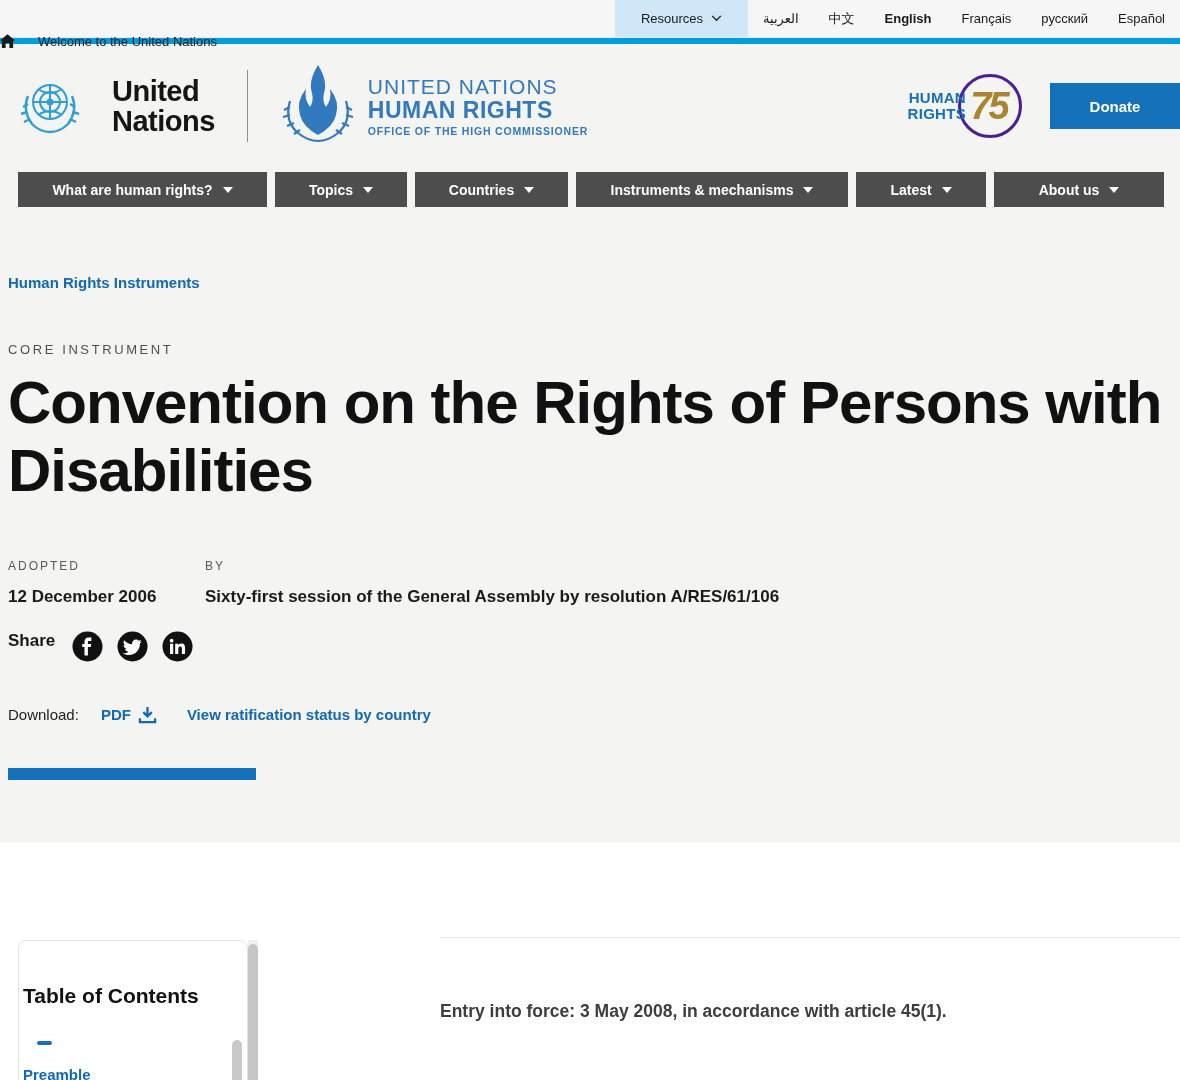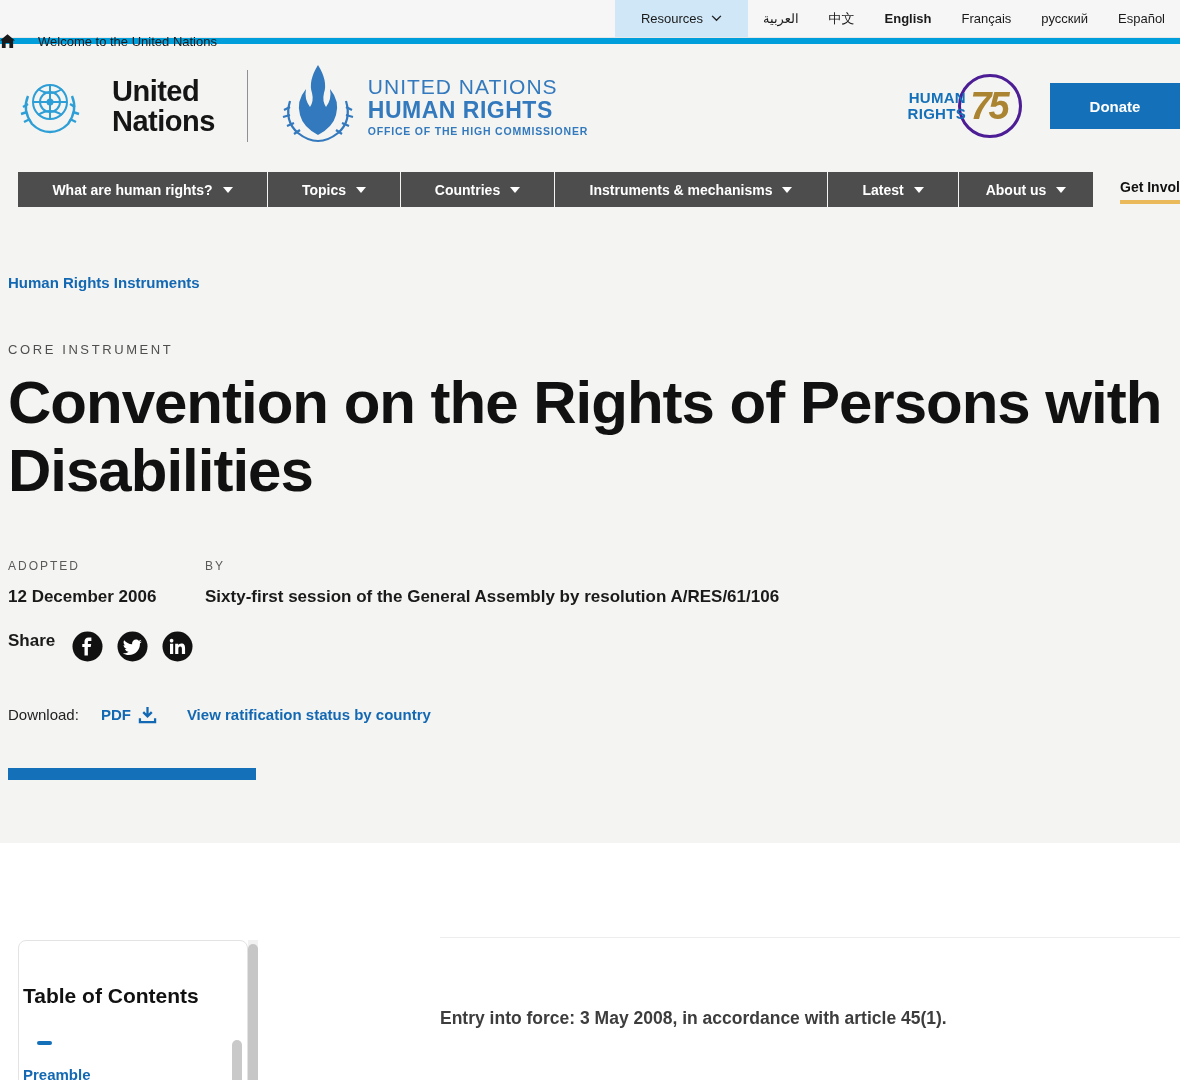--- a/index.html
+++ b/index.html
@@ -35,27 +35,27 @@
     line-height:1.05; letter-spacing:0.3px; margin-right:-8px; position:relative; z-index:2; }
   .hr75-circle { width:64px; height:64px; border:3px solid #4c1d95; border-radius:50%;
     display:flex; align-items:center; justify-content:center; }
   .hr75-num { color:#ab8431; font-size:38px; font-weight:800; font-style:italic;
     letter-spacing:-3px; padding-right:3px; }
   .donate-btn { background:#1470b8; color:#fff; font-weight:bold; font-size:15px;
     border:none; height:46px; min-width:130px; padding:7px 34px; cursor:pointer; flex-shrink:0; }
 
   
   .nav { background:#f4f4f2; padding:4px 0 0 18px; height:44px; display:flex; align-items:flex-start; }
-  .nav-btns { display:flex; gap:1px; }
+  .nav-btns { display:flex; gap:8px; }
   .nav-btn { background:#4d4d4d; color:#fff; font-size:14px; font-weight:bold; border:none;
     height:35px; display:flex; align-items:center; justify-content:center; gap:10px; cursor:pointer;
     font-family:"Liberation Sans", sans-serif; }
   .nav-btn:nth-child(1){ width:249px; } .nav-btn:nth-child(2){ width:132px; }
   .nav-btn:nth-child(3){ width:153px; } .nav-btn:nth-child(4){ width:272px; }
-  .nav-btn:nth-child(5){ width:130px; } .nav-btn:nth-child(6){ width:134px; }
+  .nav-btn:nth-child(5){ width:130px; } .nav-btn:nth-child(6){ width:170px; }
   .caret { width:0; height:0; border-left:5px solid transparent; border-right:5px solid transparent;
     border-top:6px solid #fff; display:inline-block; }
   .get-involved { margin-left:27px; margin-top:7px; font-size:14px; font-weight:bold; color:#111;
     border-bottom:4px solid #e9b95a; padding-bottom:5px; white-space:nowrap; cursor:pointer; }
 
   
   .hero { background:#f4f4f2; height:631px; padding:0 8px; }
   .breadcrumb { display:inline-block; margin-top:62px; color:#1268b3; font-size:15px; font-weight:bold; cursor:pointer; }
   .kicker { margin-top:50px; font-size:13px; color:#4f4f4f; letter-spacing:2.6px; font-weight:500; }
   .page-title { margin-top:12px; font-size:60px; font-weight:800; color:#111; line-height:1.13;
@@ -79,21 +79,21 @@
     border:1px solid #e3e3e3; border-radius:8px; background:#fff; padding:43px 10px 0 4px; }
   .toc-title { font-size:21px; font-weight:bold; color:#111; }
   .toc-dash { margin:33px 0 0 14px; width:15px; height:4px; background:#1470b8; border-radius:2px; cursor:pointer; }
   .toc-link { display:inline-block; margin-top:21px; color:#1268b3; font-size:15px; font-weight:bold; cursor:pointer; }
   .scroll-track-outer { position:absolute; left:248px; top:97px; width:10px; height:145px; background:#f1f1f1; }
   .scroll-thumb-outer { position:absolute; left:248px; top:101px; width:10px; height:141px;
     background:#c6c6c6; border-radius:6px 6px 0 0; cursor:pointer; }
   .scroll-thumb-inner { position:absolute; left:232px; top:197px; width:10px; height:45px;
     background:#c9c9c9; border-radius:6px 6px 0 0; cursor:pointer; }
   .content-rule { position:absolute; left:440px; width:740px; top:94px; border-top:1px solid #ededed; }
-  .entry-force { position:absolute; left:440px; top:165px; font-size:17.5px; font-weight:bold; color:#3d3d3d; }
+  .entry-force { position:absolute; left:440px; top:158px; font-size:17.5px; font-weight:bold; color:#3d3d3d; }
 </style>
 </head>
 <body>
 
 <div class="topbar">
   <div class="tb-left">
     <svg class="home" width="15" height="14" viewBox="0 0 24 22">
       <path d="M12 0 L24 10 h-3 v12 h-6 v-8 h-6 v8 H3 V10 H0 Z" fill="#1a1a1a"></path>
     </svg>
     <span>Welcome to the United Nations</span>

